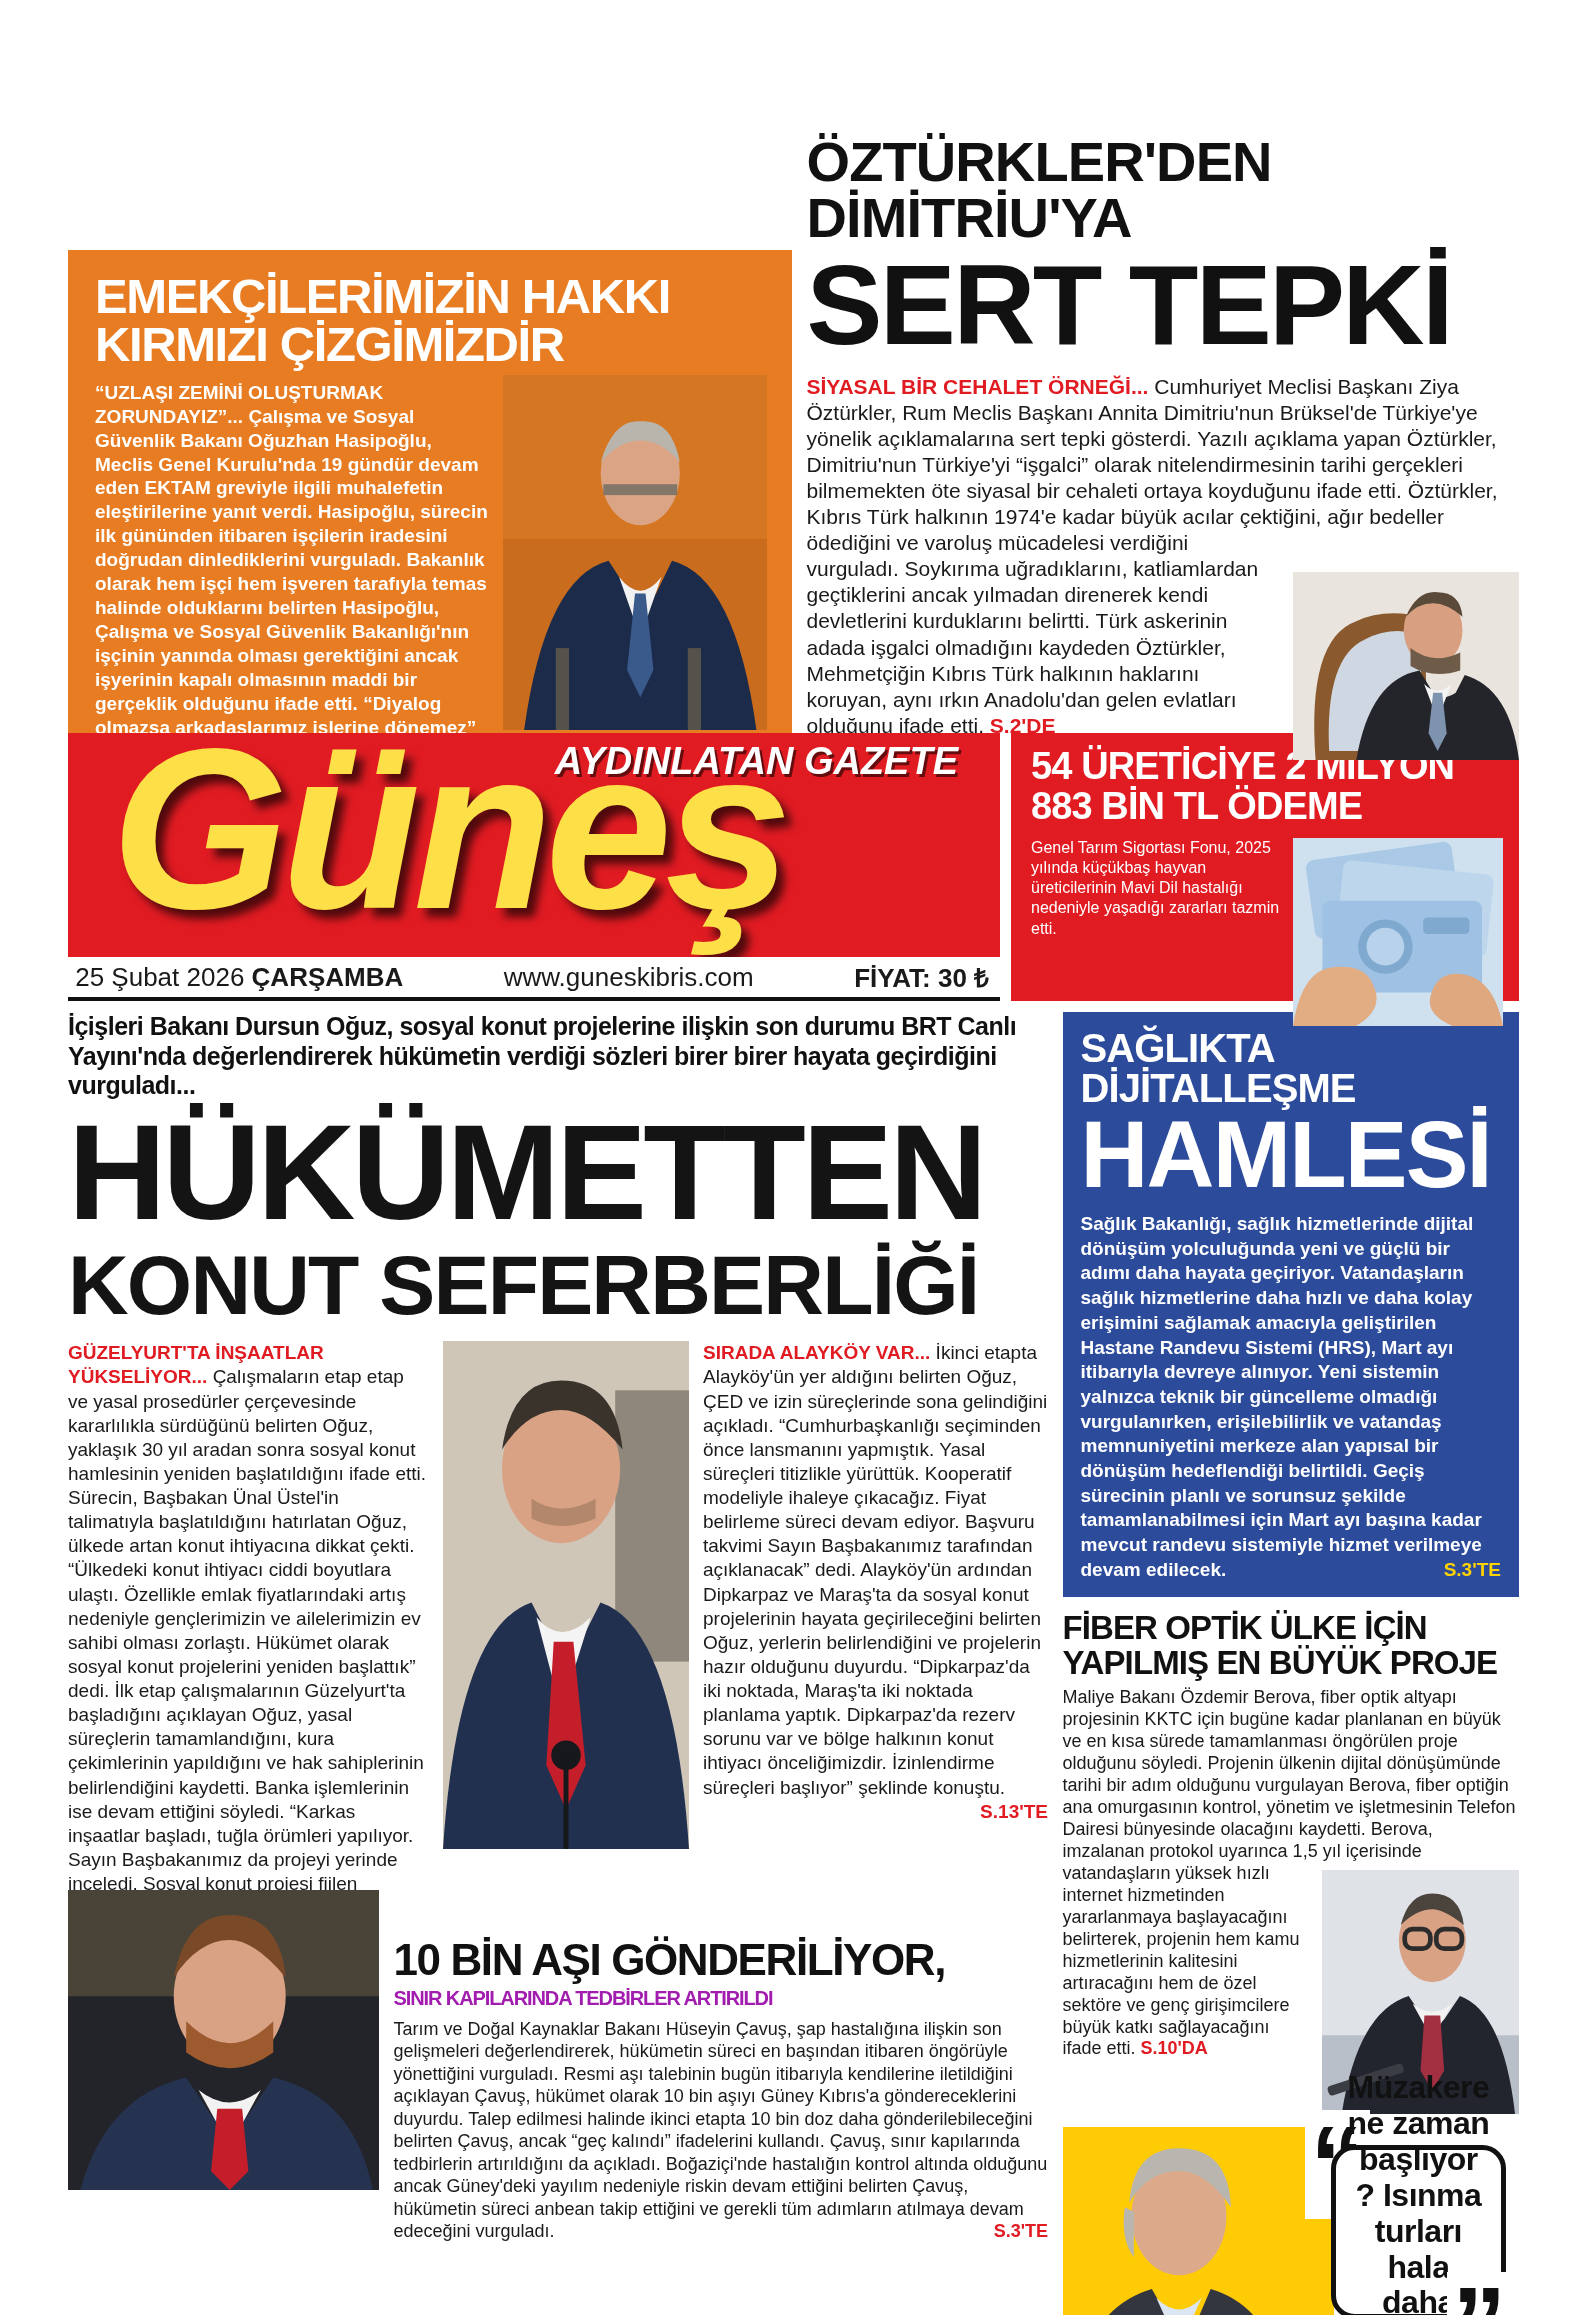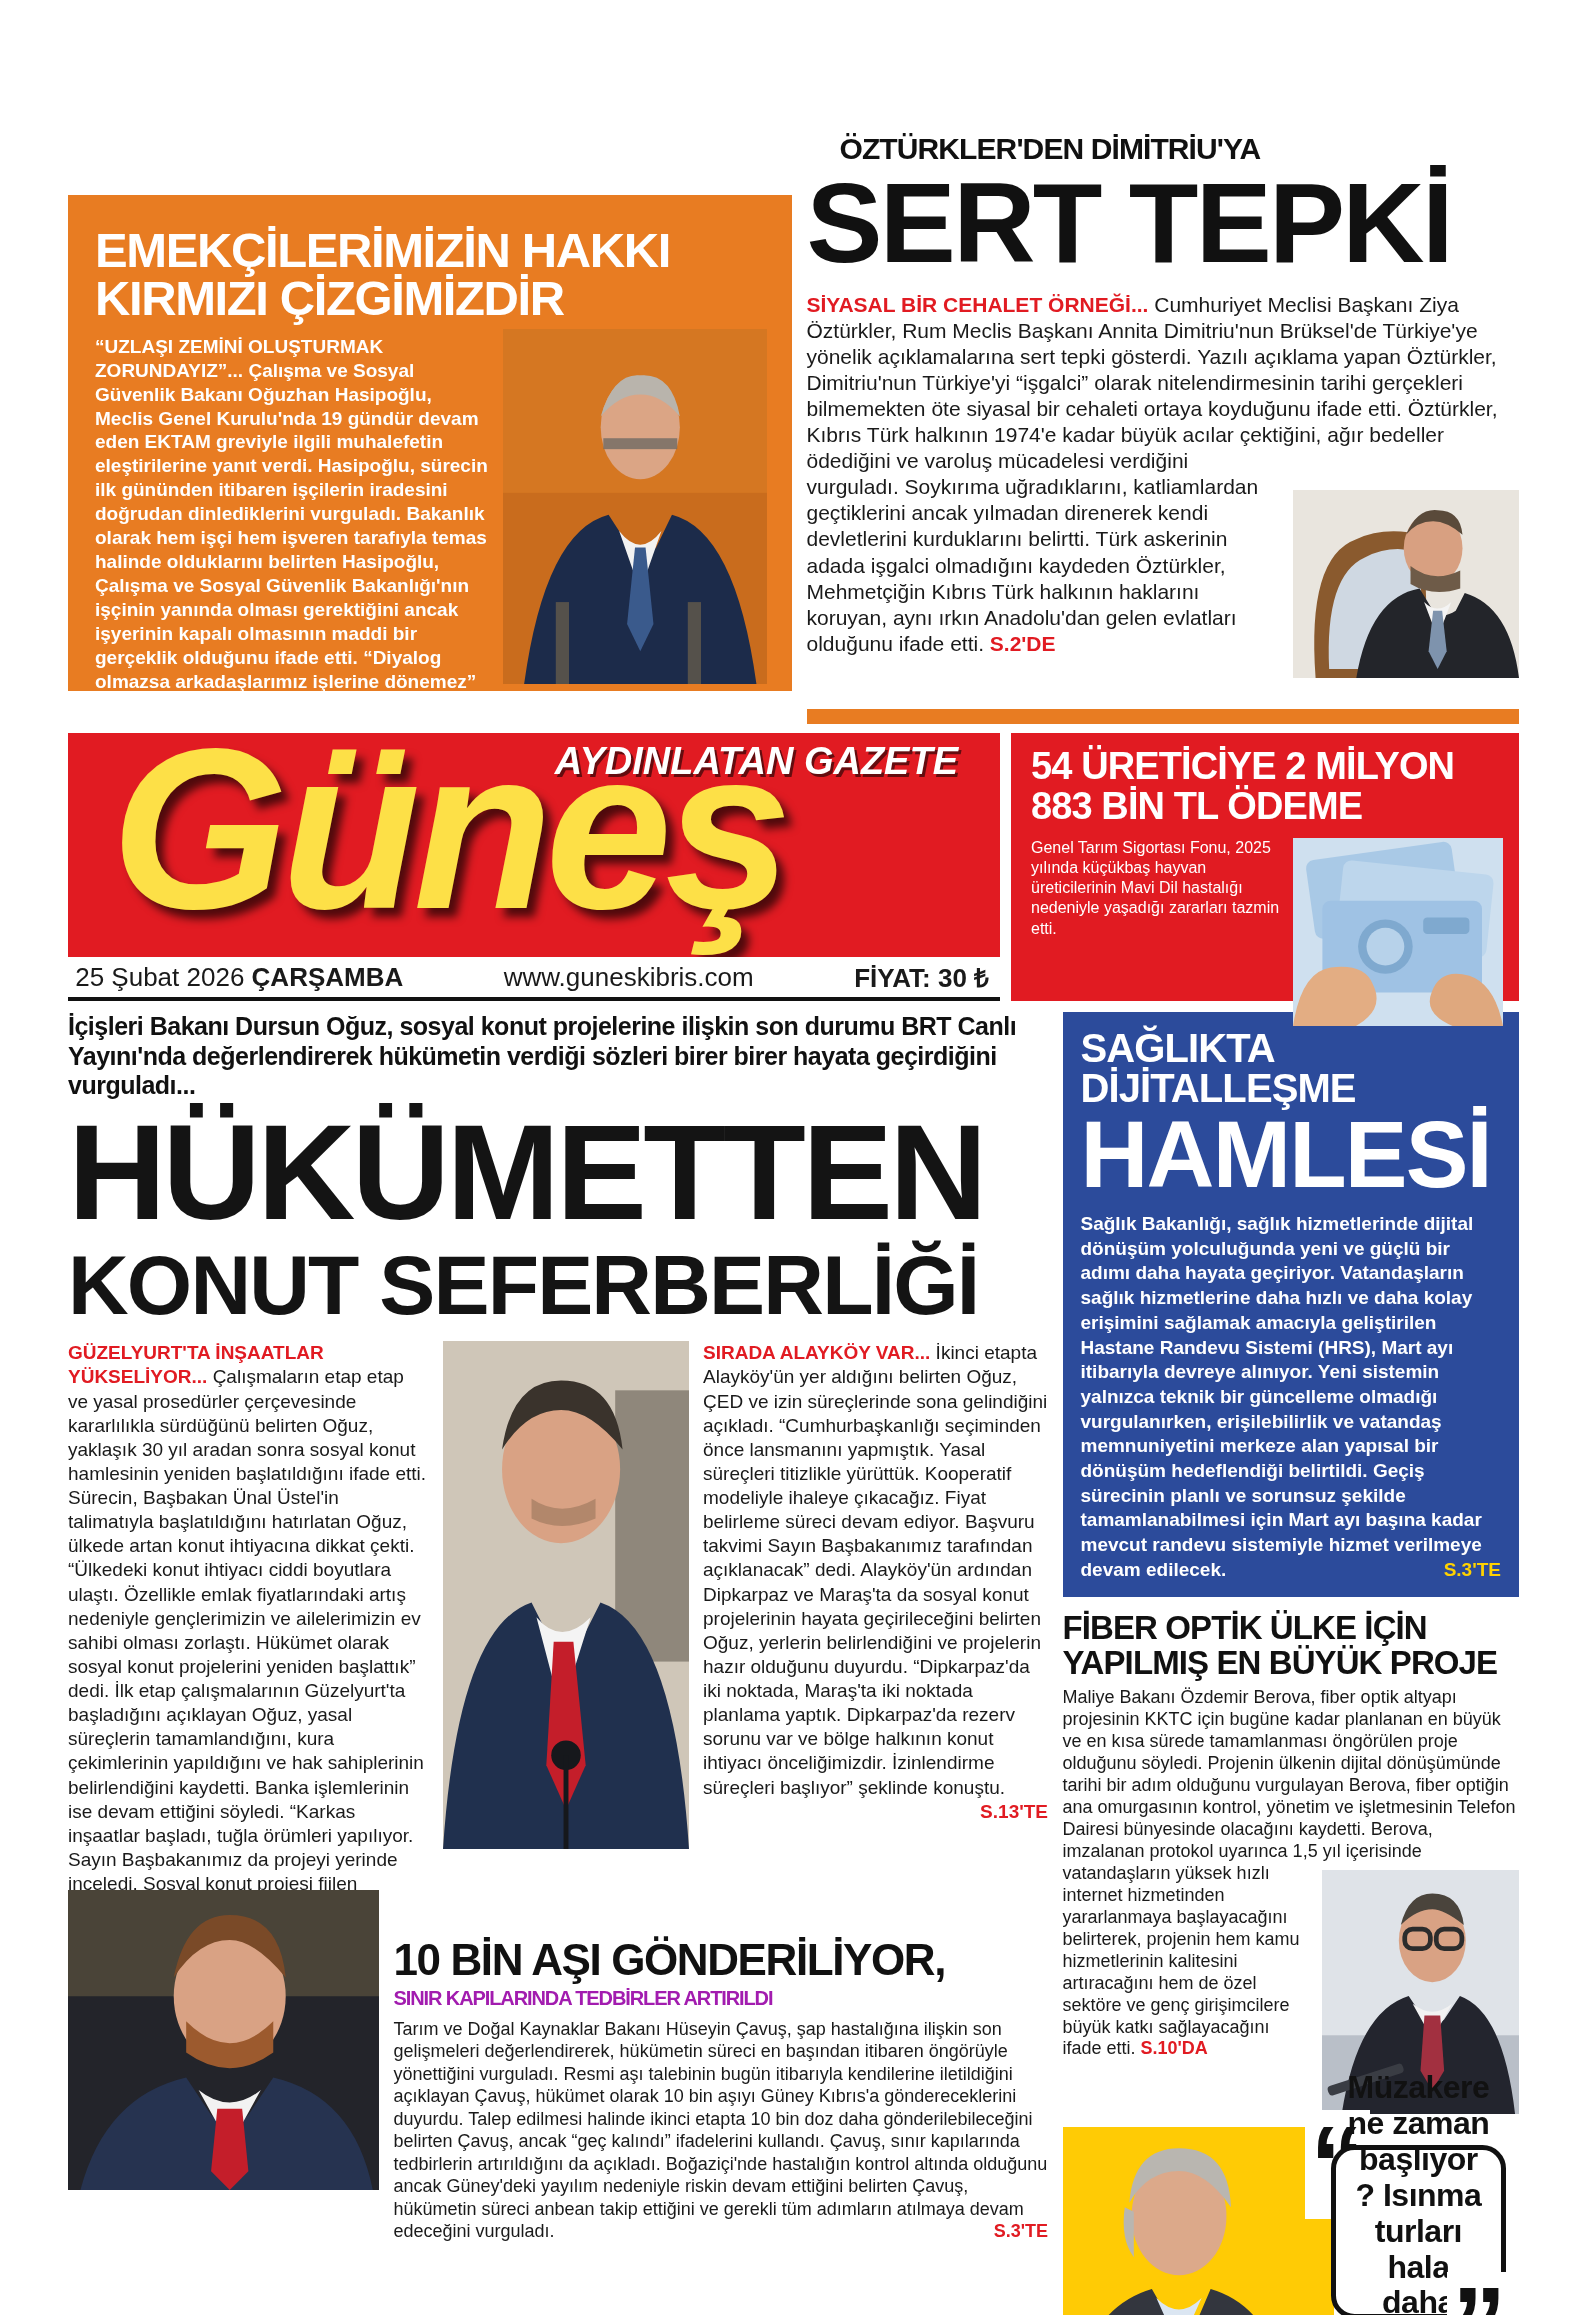--- a/index.html
+++ b/index.html
@@ -15,30 +15,30 @@
   .hl { font-weight:bold; letter-spacing:-0.9px; line-height:0.98; color:#111; }
   .ref-red { color:#e11b22; font-weight:bold; }
   .ref-yellow { color:#ffd200; font-weight:bold; }
   .kicker-red { color:#e11b22; font-weight:bold; }
   .photo { position:relative; overflow:hidden; background:#d8d4cc; flex:none; }
   .photo svg { position:absolute; inset:0; width:100%; height:100%; }
 
   
   .top-section { display:flex; gap:14.5px; height:590px; }
   .orange-box {
-    width:724px; margin-top:61px; height:496px;
-    background:#e87c22; color:#fff; padding:31px 25px 18px 27px;
+    width:724px; margin-top:116px; height:496px;
+    background:#e87c22; color:#fff; padding:22px 25px 18px 27px;
   }
   .orange-box .hl { color:#fff; font-size:49px; letter-spacing:-1.4px; }
   .orange-body { display:flex; margin-top:12.7px; }
   .orange-body .txt { flex:1; font-size:19px; font-weight:bold; line-height:1.26; }
   .orange-body .photo { width:264px; height:355px; margin-left:11px; margin-top:-5.4px; background:#c96c1d; }
 
   .tr-article { flex:1; display:flex; flex-direction:column; }
-  .tr-article .h1 { font-size:30px; font-weight:bold; letter-spacing:-0.9px; line-height:1.0; color:#111;margin-left:33px; }
+  .tr-article .h1 { font-size:56px; font-weight:bold; letter-spacing:-0.9px; line-height:1.0; color:#111; }
   .tr-article .h2 { font-size:114px; font-weight:bold; letter-spacing:-2.7px; line-height:0.95; color:#111; margin-top:5.4px; }
   .tr-body { margin-top:14.5px; font-size:21px; line-height:1.24; color:#1a1a1a; }
   .tr-photo-float { float:right; width:226px; height:188px; margin:42px 0 0 11px; position:relative; overflow:hidden; background:#e9e5de; }
   .tr-photo-float svg { position:absolute; inset:0; width:100%; height:100%; }
   .orange-bar { height:15.4px; background:#e87c22; margin-top:auto; }
 
   
   .masthead { display:flex; gap:11px; margin-top:9px; height:268px; }
   .mast-left { width:932px; display:flex; flex-direction:column; }
   .mast-red { background:#e11b22; flex:1; position:relative; overflow:hidden; }

